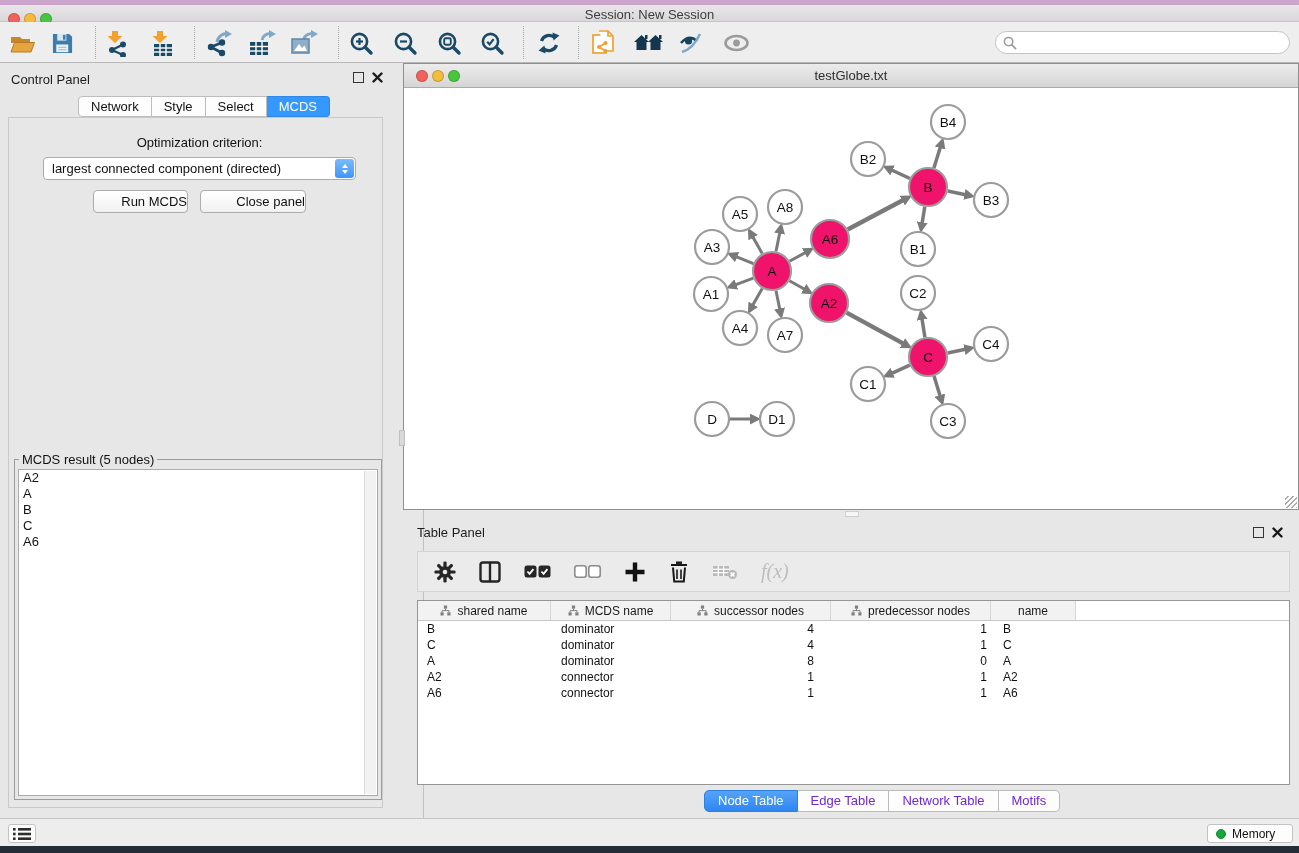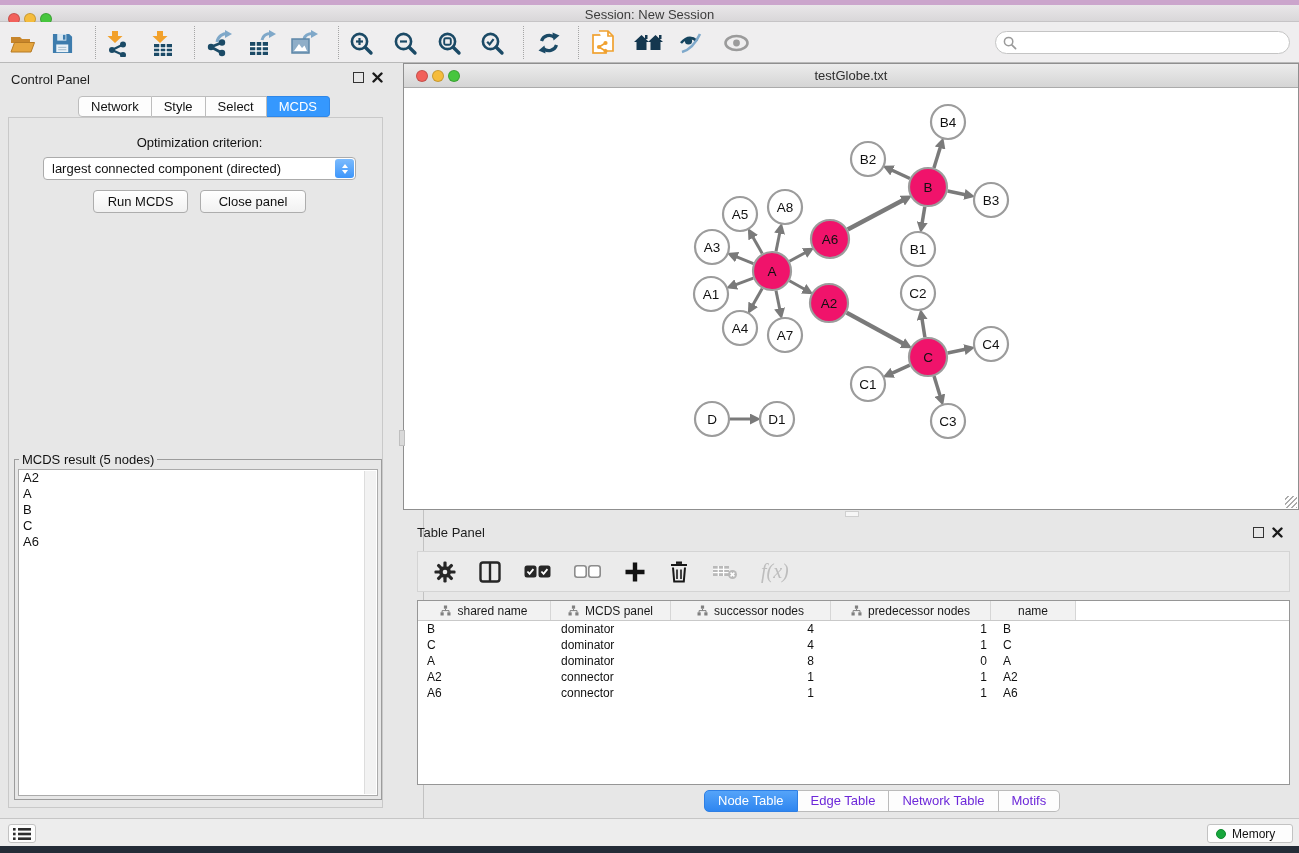--- a/index.html
+++ b/index.html
@@ -42,21 +42,21 @@
   #cp-inner { position:absolute; left:8px; top:54px; width:375px; height:691px; border:1px solid #C9C9C9; }
   #opt-label { position:absolute; left:0; width:399px; top:72px; text-align:center; color:#111; }
   #criterion-select { position:absolute; left:43px; top:94px; width:313px; height:23px; background:#fff;
     border:1px solid #ABABAB; border-radius:4px; display:flex; align-items:center; }
   #criterion-select .val { flex:1; padding-left:8px; color:#111; white-space:nowrap; overflow:hidden; }
   #criterion-select .spin { width:19px; height:19px; margin-right:1px; border-radius:3px;
     background:linear-gradient(#7CBBFD,#3D96FB); display:flex; flex-direction:column; align-items:center; justify-content:center; gap:2px; }
   .tri-up { width:0; height:0; border-left:3.5px solid transparent; border-right:3.5px solid transparent; border-bottom:4px solid #fff; }
   .tri-dn { width:0; height:0; border-left:3.5px solid transparent; border-right:3.5px solid transparent; border-top:4px solid #fff; }
   .push-btn { position:absolute; top:127px; height:23px; background:linear-gradient(#FFFFFF,#F1F1F1);
-    border:1px solid #ADADAD; border-radius:4px; text-align:center; line-height:21px; color:#111; }
+    border:1px solid #ADADAD; border-radius:4px; text-align:right; line-height:21px; color:#111; }
   #run-btn { left:93px; width:95px; }
   #close-btn { left:200px; width:106px; }
   #mcds-fieldset { position:absolute; left:14px; top:389px; width:368px; height:348px;
     border:1px solid #9C9C9C; }
   #mcds-fieldset legend { font-size:13px; margin-left:4px; padding:0 3px; color:#111; }
   #mcds-list { position:absolute; left:3px; top:2px; right:3px; bottom:3px; background:#fff; border:1px solid #ABABAB; overflow:hidden; }
   #mcds-scroll { position:absolute; top:1px; right:1px; bottom:1px; width:12px; background:#F2F2F2; border-left:1px solid #DDDDDD; }
   .mcds-item { padding-left:4px; height:16px; line-height:16px; color:#111; }
 
   
@@ -518,21 +518,21 @@
           <svg width="11" height="11" viewBox="0 0 11 11">
             <g fill="#808080">
               <rect x="3.9" y="0.5" width="3.2" height="3.2"></rect>
               <rect x="0.5" y="7.3" width="3.2" height="3.2"></rect>
               <rect x="7.3" y="7.3" width="3.2" height="3.2"></rect>
             </g>
             <g stroke="#808080" stroke-width="1">
               <path d="M5.5 3.7 V5.6 M2.1 7.3 V5.6 H9 V7.3" fill="none"></path>
             </g>
           </svg>
-          <span>MCDS panel</span>
+          <span>MCDS name</span>
         </div>
         <div class="th">
           <svg width="11" height="11" viewBox="0 0 11 11">
             <g fill="#808080">
               <rect x="3.9" y="0.5" width="3.2" height="3.2"></rect>
               <rect x="0.5" y="7.3" width="3.2" height="3.2"></rect>
               <rect x="7.3" y="7.3" width="3.2" height="3.2"></rect>
             </g>
             <g stroke="#808080" stroke-width="1">
               <path d="M5.5 3.7 V5.6 M2.1 7.3 V5.6 H9 V7.3" fill="none"></path>

